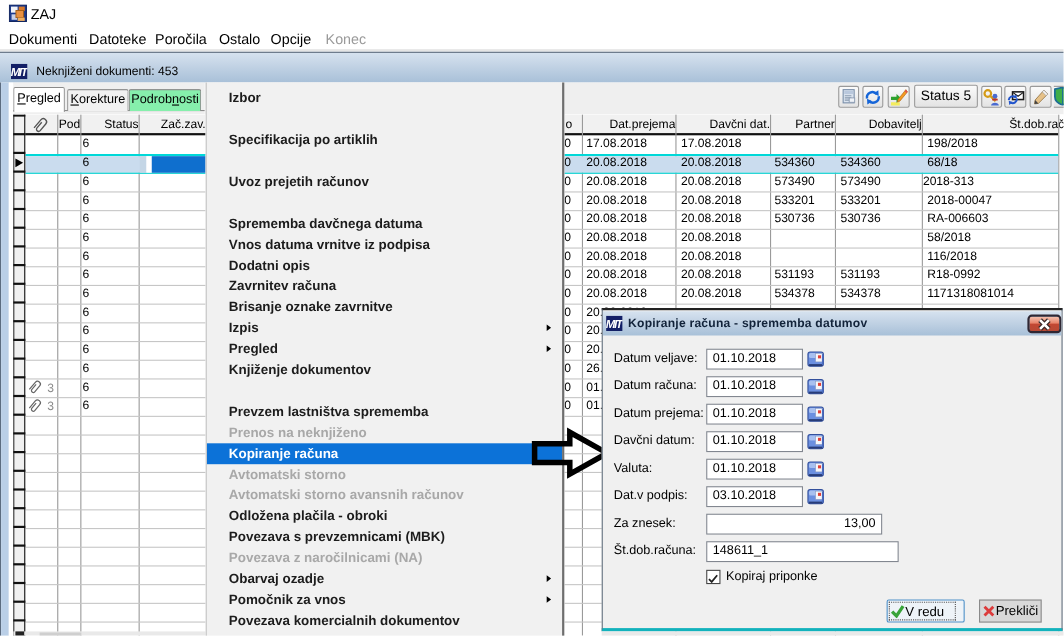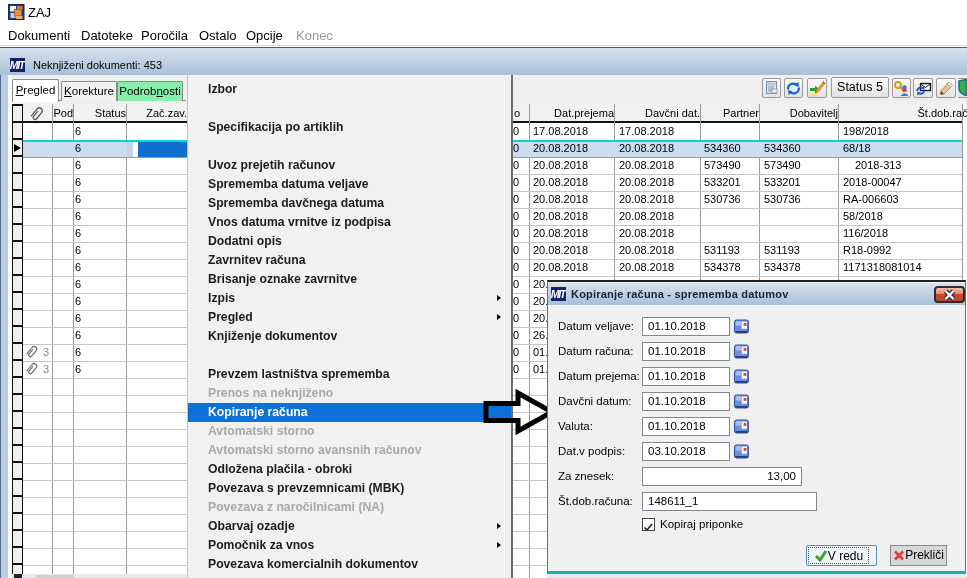--- a/index.html
+++ b/index.html
@@ -283,21 +283,21 @@
 <div class="cell" style="left:330px;top:19.0px;">198/2018</div>
 <div class="cell" style="left:20px;top:36.0px;">20.08.2018</div>
 <div class="cell" style="left:106px;top:36.0px;">20.08.2018</div>
 <div class="cell" style="left:191px;top:36.0px;">534360</div>
 <div class="cell" style="left:251px;top:36.0px;">534360</div>
 <div class="cell" style="left:330px;top:36.0px;">68/18</div>
 <div class="cell" style="left:20px;top:53.0px;">20.08.2018</div>
 <div class="cell" style="left:106px;top:53.0px;">20.08.2018</div>
 <div class="cell" style="left:191px;top:53.0px;">573490</div>
 <div class="cell" style="left:251px;top:53.0px;">573490</div>
-<div class="cell" style="left:342px;top:53.0px;">2018-313</div>
+<div class="cell" style="left:326px;top:53.0px;">2018-313</div>
 <div class="cell" style="left:20px;top:70.0px;">20.08.2018</div>
 <div class="cell" style="left:106px;top:70.0px;">20.08.2018</div>
 <div class="cell" style="left:191px;top:70.0px;">533201</div>
 <div class="cell" style="left:251px;top:70.0px;">533201</div>
 <div class="cell" style="left:330px;top:70.0px;">2018-00047</div>
 <div class="cell" style="left:20px;top:87.0px;">20.08.2018</div>
 <div class="cell" style="left:106px;top:87.0px;">20.08.2018</div>
 <div class="cell" style="left:191px;top:87.0px;">530736</div>
 <div class="cell" style="left:251px;top:87.0px;">530736</div>
 <div class="cell" style="left:330px;top:87.0px;">RA-006603</div>
@@ -321,21 +321,20 @@
 <div class="cell" style="left:20px;top:189.0px;">20.08.2018</div>
 <div class="cell" style="left:20px;top:206.0px;">20.08.2018</div>
 <div class="cell" style="left:20px;top:223.0px;">26.08.2018</div>
 <div class="cell" style="left:20px;top:240.0px;">01.10.2018</div>
 <div class="cell" style="left:20px;top:257.0px;">01.10.2018</div>
 </div>
 <div class="ab" style="left:187px;top:75px;width:326px;height:503px;background:#f1f1f1;border-left:1px solid #c4c4c4;border-right:2px solid #6e6e6e;overflow:hidden;font-weight:bold;">
 <div class="mitem" style="top:5.3px;height:19px;">Izbor</div>
 <div class="mitem" style="top:43.3px;height:19px;">Specifikacija po artiklih</div>
 <div class="mitem" style="top:81.3px;height:19px;">Uvoz prejetih računov</div>
-<div class="mitem" style="top:100.3px;height:19px;">Sprememba datuma veljave</div>
 <div class="mitem" style="top:138.3px;height:19px;">Vnos datuma vrnitve iz podpisa</div>
 <div class="mitem" style="top:119.3px;height:19px;">Sprememba davčnega datuma</div>
 <div class="mitem" style="top:157.3px;height:19px;">Dodatni opis</div>
 <div class="mitem" style="top:176.3px;height:19px;">Zavrnitev računa</div>
 <div class="mitem" style="top:195.3px;height:19px;">Brisanje oznake zavrnitve</div>
 <div class="mitem" style="top:214.3px;height:19px;">Izpis<div class="ab" style="right:10px;top:6px;width:0;height:0;border-left:4px solid #000;border-top:3.5px solid transparent;border-bottom:3.5px solid transparent;"></div></div>
 <div class="mitem" style="top:233.3px;height:19px;">Pregled<div class="ab" style="right:10px;top:6px;width:0;height:0;border-left:4px solid #000;border-top:3.5px solid transparent;border-bottom:3.5px solid transparent;"></div></div>
 <div class="mitem" style="top:252.3px;height:19px;">Knjiženje dokumentov</div>
 <div class="mitem" style="top:290.3px;height:19px;">Prevzem lastništva sprememba</div>
 <div class="mitem" style="top:328.3px;height:19px;background:#0c72d8;color:#fff;">Kopiranje računa</div>
@@ -431,21 +430,21 @@
 <div class="ab" style="left:94px;top:210px;width:175px;height:19px;background:#fff;border:1px solid #828790;font-size:11.5px;line-height:17px;padding-left:5px;">148611_1</div>
 <div class="ab" style="left:94px;top:236px;width:13px;height:13px;background:#fff;border:1px solid #444;">
 <svg width="11" height="11" viewBox="0 0 11 11">
           <path d="M1.5 5.5 L4 8 L9 2" fill="none" stroke="#222" stroke-width="1.6"></path>
         </svg>
 </div>
 <div class="txt" style="left:112px;top:236px;font-size:11.5px;">Kopiraj priponke</div>
 <div class="ab" style="left:258px;top:263px;width:71px;height:21px;background:#eef3f8;
  border:1px solid #4d90c8;border-radius:2px;">
  <div class="ab" style="left:1px;top:1px;width:61px;height:17px;border:1px dotted #555;
-   font-size:12px;text-align:center;line-height:16px;">
+   font-size:12px;text-align:left;line-height:16px;">
  <svg width="14" height="12" viewBox="0 0 14 12" style="vertical-align:-2px">
             <path d="M2 6 L6 10 L12 1" fill="none" stroke="#3aa43a" stroke-width="3"></path>
           </svg>V redu</div>
 </div>
 <div class="ab" style="left:342px;top:263px;width:57px;height:21px;background:#d8d8d8;
  border:1px solid #8a8a8a;font-size:12px;text-align:center;line-height:19px;">
  <svg width="12" height="11" viewBox="0 0 12 11" style="vertical-align:-2px">
           <path d="M2 1.5 L10 9.5 M10 1.5 L2 9.5" fill="none" stroke="#dc3c3c" stroke-width="2.6"></path>
         </svg>Prekliči</div>
 </div>

